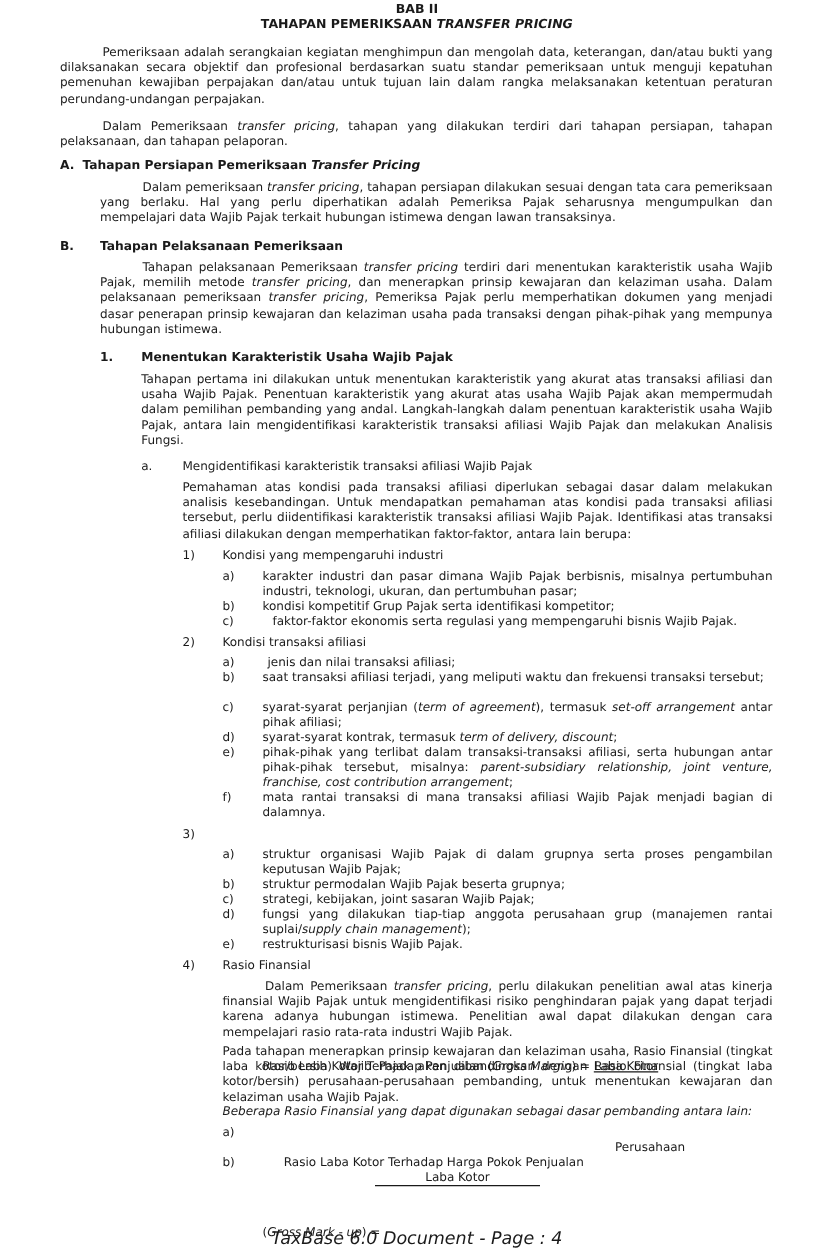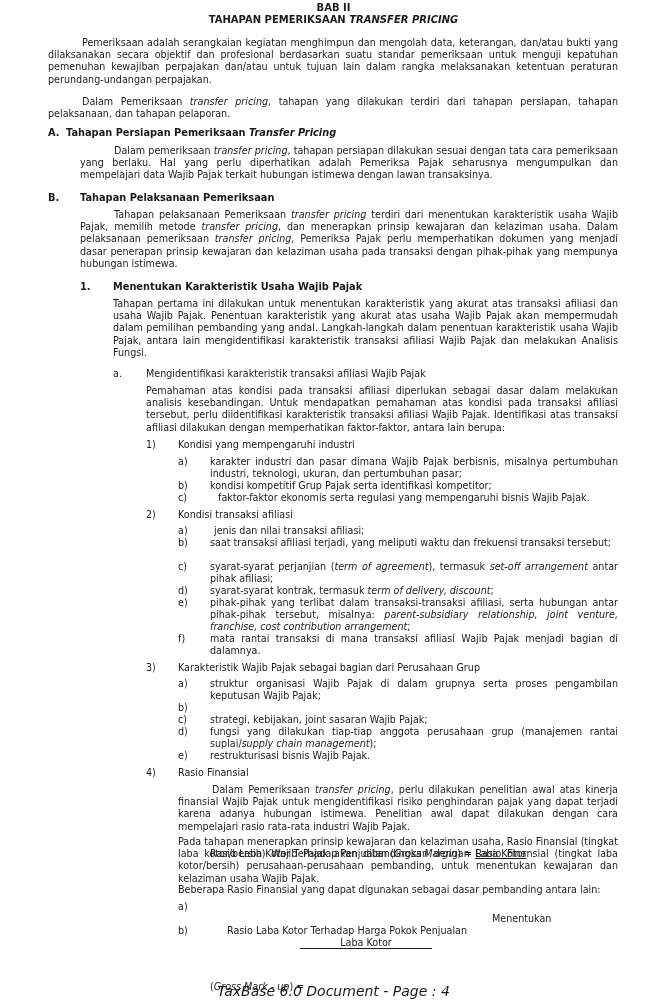--- a/index.html
+++ b/index.html
@@ -61,40 +61,40 @@
   <div class="lbl" style="left:178px; top:561px;">c)</div>
   <div class="p" style="left:210px; top:561px; width:408px;"><span>syarat-syarat perjanjian (</span><span class="it">term of agreement</span><span>), termasuk </span><span class="it">set-off arrangement</span><span> antar pihak afiliasi;</span></div>
   <div class="lbl" style="left:178px; top:585px;">d)</div>
   <div class="p" style="left:210px; top:585px; width:408px;"><span>syarat-syarat kontrak, termasuk </span><span class="it">term of delivery, discount</span><span>;</span></div>
   <div class="lbl" style="left:178px; top:597px;">e)</div>
   <div class="p" style="left:210px; top:597px; width:408px;"><span>pihak-pihak yang terlibat dalam transaksi-transaksi afiliasi, serta hubungan antar pihak-pihak tersebut, misalnya: </span><span class="it">parent-subsidiary relationship, joint venture, franchise, cost contribution arrangement</span><span>;</span></div>
   <div class="lbl" style="left:178px; top:633px;">f)</div>
   <div class="p" style="left:210px; top:633px; width:408px;">mata rantai transaksi di mana transaksi afiliasi Wajib Pajak menjadi bagian di dalamnya.</div>
 
   <div class="lbl" style="left:146px; top:662px;">3)</div>
-  <div class="lbl" style="left:178px; top:662px;">Karakteristik Wajib Pajak sebagai bagian dari Perusahaan Grup</div>
   <div class="lbl" style="left:178px; top:678px;">a)</div>
   <div class="p" style="left:210px; top:678px; width:408px;">struktur organisasi Wajib Pajak di dalam grupnya serta proses pengambilan keputusan Wajib Pajak;</div>
   <div class="lbl" style="left:178px; top:702px;">b)</div>
+  <div class="p" style="left:210px; top:702px; width:408px;">struktur permodalan Wajib Pajak beserta grupnya;</div>
   <div class="lbl" style="left:178px; top:714px;">c)</div>
   <div class="p" style="left:210px; top:714px; width:408px;">strategi, kebijakan, joint sasaran Wajib Pajak;</div>
   <div class="lbl" style="left:178px; top:726px;">d)</div>
   <div class="p" style="left:210px; top:726px; width:408px;"><span>fungsi yang dilakukan tiap-tiap anggota perusahaan grup (manajemen rantai suplai/</span><span class="it">supply chain management</span><span>);</span></div>
   <div class="lbl" style="left:178px; top:750px;">e)</div>
   <div class="p" style="left:210px; top:750px; width:408px;">restrukturisasi bisnis Wajib Pajak.</div>
 
   <div class="lbl" style="left:146px; top:767px;">4)</div>
   <div class="lbl" style="left:178px; top:767px;">Rasio Finansial</div>
   <div class="p" style="left:178px; top:784px; width:440px;"><span class="ind"></span><span>Dalam Pemeriksaan </span><span class="it">transfer pricing</span><span>, perlu dilakukan penelitian awal atas kinerja finansial Wajib Pajak untuk mengidentifikasi risiko penghindaran pajak yang dapat terjadi karena adanya hubungan istimewa. Penelitian awal dapat dilakukan dengan cara mempelajari rasio rata-rata industri Wajib Pajak.</span></div>
   <div class="p" style="left:178px; top:836px; width:440px;">Pada tahapan menerapkan prinsip kewajaran dan kelaziman usaha, Rasio Finansial (tingkat laba kotor/bersih) Wajib Pajak akan dibandingkan dengan Rasio Finansial (tingkat laba kotor/bersih) perusahaan-perusahaan pembanding, untuk menentukan kewajaran dan kelaziman usaha Wajib Pajak.</div>
-  <div class="p" style="left:178px; top:884px; width:440px;">Beberapa Rasio Finansial yang dapat digunakan sebagai dasar pembanding antara lain:</div>
+  <div class="p" style="left:178px; top:884px; width:440px;font-style:italic;">Beberapa Rasio Finansial yang dapat digunakan sebagai dasar pembanding antara lain:</div>
 
   <div class="lbl" style="left:178px; top:901px;">a)</div>
   <div class="lbl" style="left:210px; top:848px; white-space:nowrap;"><span>Rasio Laba Kotor Terhadap Penjualan (</span><span class="it">Gross Margin</span><span>) = </span><span class="ul">Laba Kotor</span></div>
-  <div class="lbl" style="left:492px; top:913px;">Menentukan</div>
+  <div class="lbl" style="left:492px; top:913px;">Perusahaan</div>
 
   <div class="lbl" style="left:178px; top:925px;">b)</div>
   <div class="lbl" style="left:210px; top:925px; white-space:nowrap;padding-left:17px;">Rasio Laba Kotor Terhadap Harga Pokok Penjualan</div>
   <div class="lbl" style="left:210px; top:937px; white-space:nowrap;margin-top:44px;"><span>(</span><span class="it">Gross Mark - up</span><span>) = </span></div>
   <div class="lbl" style="left:300px; top:937px; width:132px; text-align:center; border-bottom:1px solid #1a1a1a; line-height:11px;">Laba Kotor</div>
 
   <div class="footer">TaxBase 6.0 Document - Page : 4</div>
 </div>
 
 </body></html>

